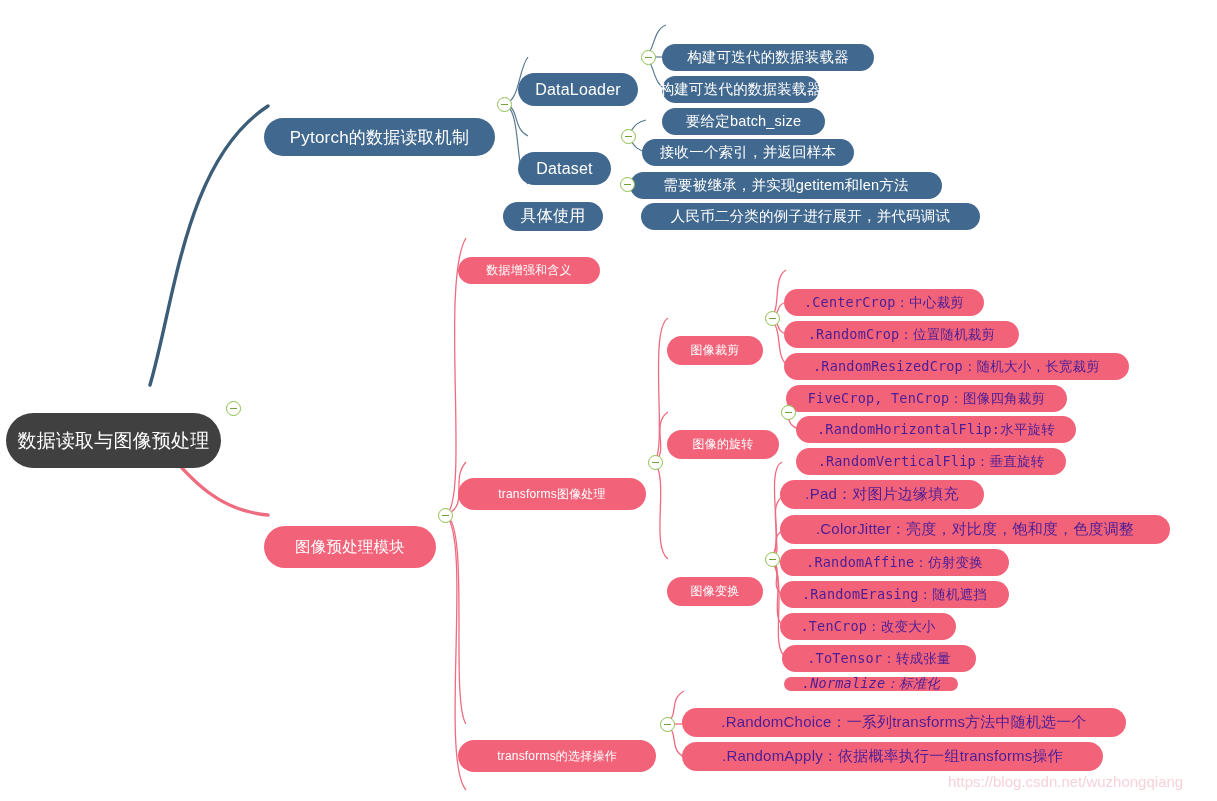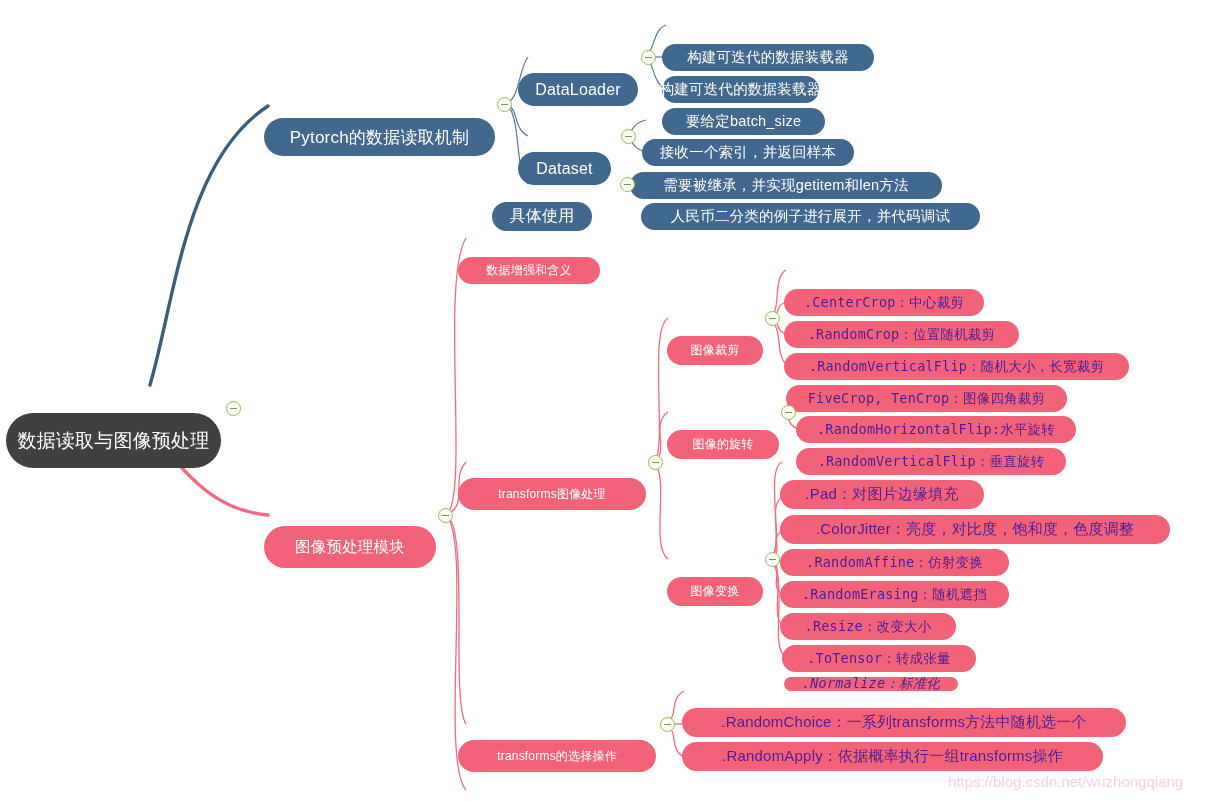--- a/index.html
+++ b/index.html
@@ -171,21 +171,21 @@
   </div>
   <div class="toggle" style="left:621px;top:129px;"></div>
 
   <div class="node n-blue lvl3" style="left:642px;top:107px;width:212px;height:27px;">
     <span>接收一个索引，并返回样本</span>
   </div>
   <div class="node n-blue lvl3" style="left:630px;top:140px;width:312px;height:27px;">
     <span>需要被继承，并实现getitem和len方法</span>
   </div>
 
-  <div class="node n-blue lvl2" style="left:492px;top:170px;width:100px;height:29px;">
+  <div class="node n-blue lvl2" style="left:503px;top:170px;width:100px;height:29px;">
     <span>具体使用</span>
   </div>
   <div class="toggle" style="left:620px;top:177px;"></div>
 
   <div class="node n-blue lvl3" style="left:641px;top:171px;width:339px;height:27px;">
     <span>人民币二分类的例子进行展开，并代码调试</span>
   </div>
 
   <div class="node n-pink lvl1" style="left:264px;top:494px;width:172px;height:42px;">
     <span>图像预处理模块</span>
@@ -206,21 +206,21 @@
   </div>
   <div class="toggle" style="left:765px;top:311px;"></div>
 
   <div class="node n-pink lvl3 mono" style="left:784px;top:257px;width:200px;height:27px;">
     <span>.CenterCrop：中心裁剪</span>
   </div>
   <div class="node n-pink lvl3 mono" style="left:784px;top:289px;width:235px;height:27px;">
     <span>.RandomCrop：位置随机裁剪</span>
   </div>
   <div class="node n-pink lvl3 mono" style="left:784px;top:321px;width:345px;height:27px;">
-    <span>.RandomVerticalFlip：随机大小，长宽裁剪</span>
+    <span>.RandomResizedCrop：随机大小，长宽裁剪</span>
   </div>
   <div class="node n-pink lvl3 mono" style="left:786px;top:353px;width:281px;height:27px;">
     <span>FiveCrop, TenCrop：图像四角裁剪</span>
   </div>
 
   <div class="node n-pink lvl2" style="left:667px;top:398px;width:112px;height:29px;">
     <span>图像的旋转</span>
   </div>
   <div class="toggle" style="left:781px;top:405px;"></div>
 
@@ -242,21 +242,21 @@
   <div class="node n-pink lvl3 sans" style="left:780px;top:483px;width:390px;height:29px;">
     <span>.ColorJitter：亮度，对比度，饱和度，色度调整</span>
   </div>
   <div class="node n-pink lvl3 mono" style="left:780px;top:517px;width:229px;height:27px;">
     <span>.RandomAffine：仿射变换</span>
   </div>
   <div class="node n-pink lvl3 mono" style="left:780px;top:549px;width:229px;height:27px;">
     <span>.RandomErasing：随机遮挡</span>
   </div>
   <div class="node n-pink lvl3 mono" style="left:780px;top:581px;width:176px;height:27px;">
-    <span>.Resize：改变大小</span>
+    <span>.TenCrop：改变大小</span>
   </div>
   <div class="node n-pink lvl3 mono" style="left:782px;top:613px;width:194px;height:27px;">
     <span>.ToTensor：转成张量</span>
   </div>
   <div class="node n-pink lvl3 mono" style="left:784px;top:645px;width:174px;height:14px;font-style:italic;">
     <span>.Normalize：标准化</span>
   </div>
 
   <div class="node n-pink lvl2" style="left:458px;top:708px;width:198px;height:32px;">
     <span>transforms的选择操作</span>

